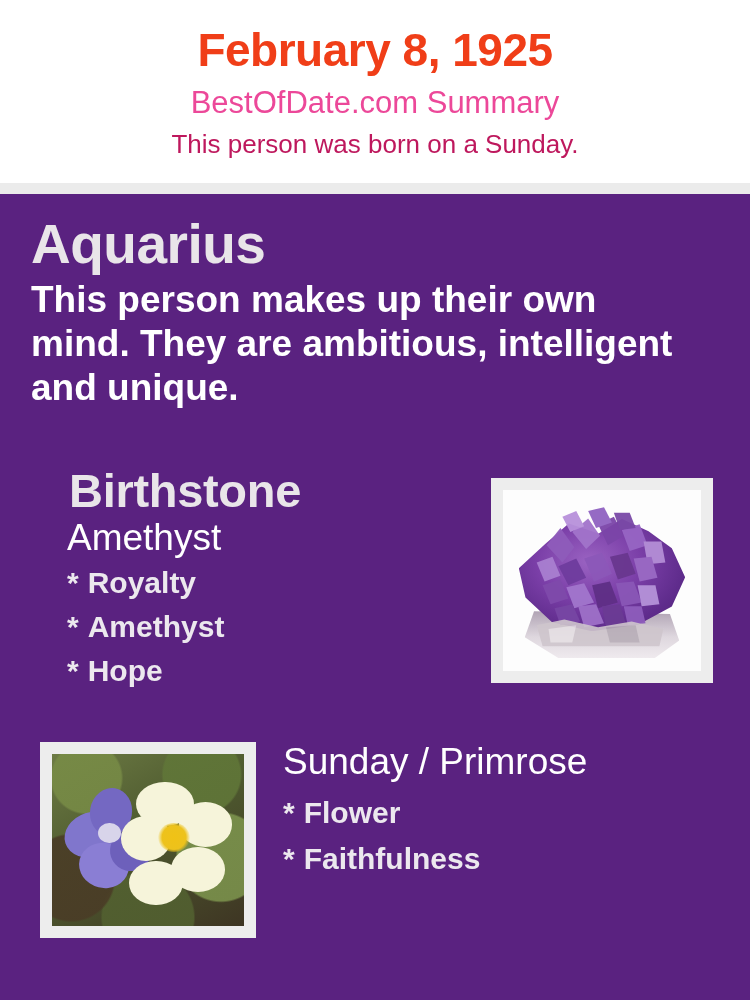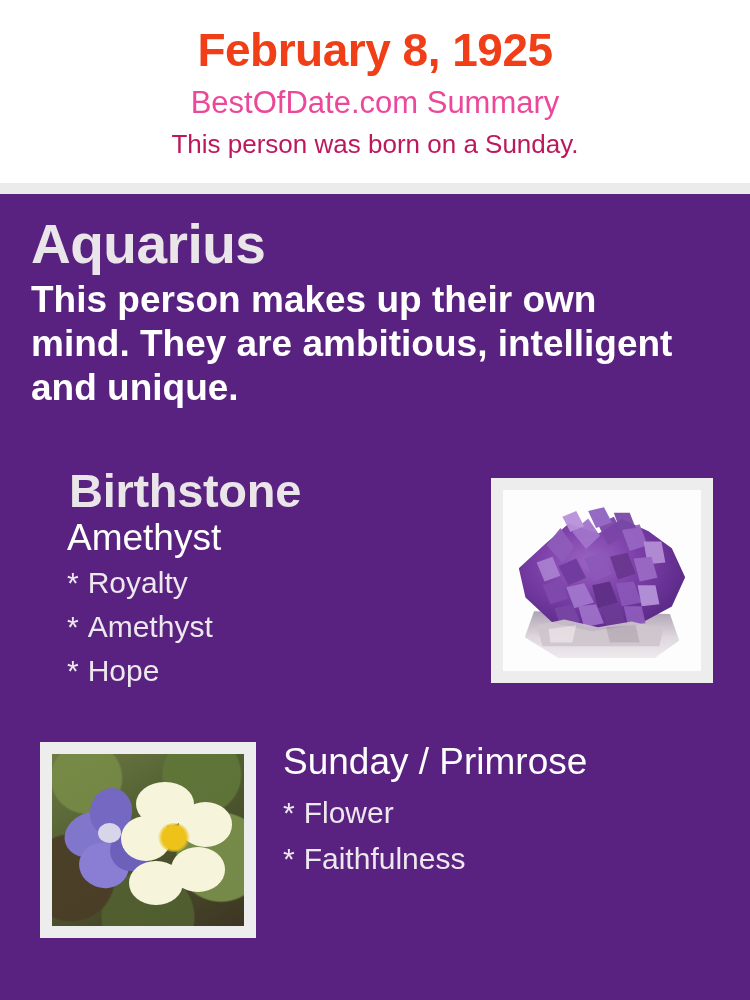--- a/index.html
+++ b/index.html
@@ -59,21 +59,21 @@
   .sec-title{
     font-size:47px;font-weight:bold;color:#e9e5e9;
     line-height:1.04;letter-spacing:-0.3px;margin:0;
   }
   .sec-sub{
     font-size:37px;font-weight:normal;color:#ffffff;
     line-height:1.08;margin:2px 0 10px 0;
   }
   .sec-list{list-style:none;margin:0;padding:0;}
   .sec-list li{
-    font-size:30px;font-weight:normal;color:#ece8ee;
+    font-size:30px;font-weight:bold;color:#ece8ee;
     line-height:1.0;margin:0 0 14px 0;white-space:nowrap;
   }
   .bullet-star{display:inline-block;margin-right:9px;}
 
   
   .birthstone-text{position:absolute;left:33px;top:273px;width:430px;margin-left:34px;}
   .birthstone-text .sec-title{margin-left:2px;}
 
   .frame{
     position:absolute;background:#ededed;

